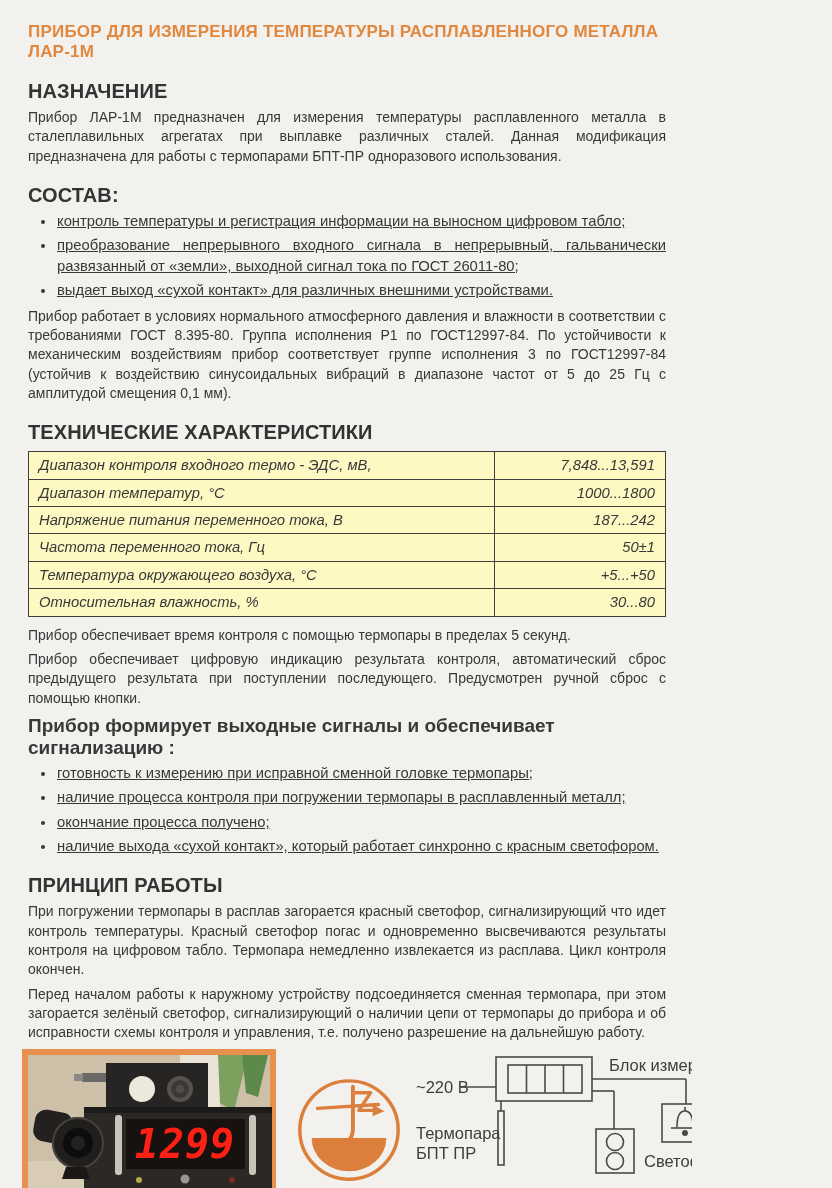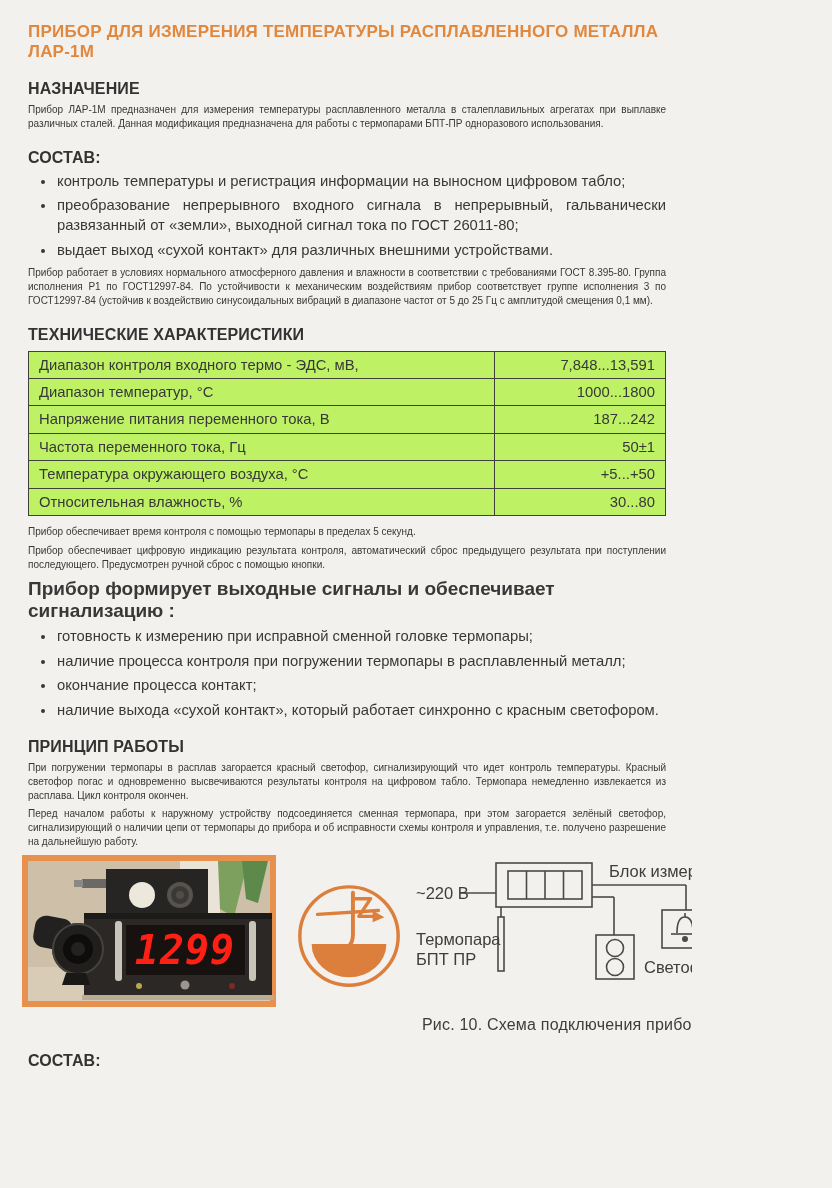--- a/index.html
+++ b/index.html
@@ -7,27 +7,27 @@
     width:832px;height:1188px;overflow:hidden;
     background:#f3f1ee;
     font-family:"Liberation Sans", sans-serif;
     color:#383838;
   }
   .page{box-sizing:border-box;width:692px;height:1188px;padding:20px 26px 4px 28px;overflow:hidden;}
   .doc-title{
     color:#e1883f;font-weight:bold;font-size:17px;letter-spacing:.2px;
     margin:2px 0 16px 0;
   }
-  .sec-h{font-size:16px;font-weight:bold;color:#333;margin:18px 0 4px 0;letter-spacing:.1px;}
-  p.body{font-size:10px;line-height:1.38;text-align:justify;margin:5px 0;}
+  .sec-h{font-size:20px;font-weight:bold;color:#333;margin:18px 0 4px 0;letter-spacing:.1px;}
+  p.body{font-size:14px;line-height:1.38;text-align:justify;margin:5px 0;}
   p.bold-line{font-size:19px;font-weight:bold;margin:7px 0 3px 0;}
   ul.bullets{margin:4px 0 6px 0;padding:0 0 0 28px;list-style:disc;}
-  ul.bullets li{font-size:14.8px;line-height:1.38;margin:4px 0;text-align:justify;padding-left:1px;}
+  ul.bullets li{font-size:14.8px;line-height:1.38;margin:4px 0;text-align:justify;padding-left:1px;text-decoration:underline;}
   table.specs{width:100%;border-collapse:collapse;margin:7px 0 9px 0;font-size:14.8px;}
-  table.specs td{border:1.6px solid #3f3f3f;padding:3px 10px;line-height:1.38;background:#bef264;}
+  table.specs td{border:1.6px solid #3f3f3f;padding:3px 10px;line-height:1.38;background:#fef9c3;font-style:italic;}
   table.specs td.val{width:150px;text-align:right;}
   .figure-row{display:flex;align-items:flex-start;margin:6px -22px 0 -6px;}
   .photo-wrap{flex:0 0 auto;text-decoration:underline;}
   .logo-wrap{flex:0 0 auto;margin:24px 0 0 14px;}
   .diagram-col{flex:0 0 auto;margin-left:8px;}
   .diagram-caption{font-size:16px;color:#3d3d3d;margin:17px 0 0 6px;letter-spacing:.2px;}
   .sostav{margin-top:10px;}
   svg text{font-family:"Liberation Sans", sans-serif;}
   .seg-digits{font-family:"DejaVu Sans Mono", monospace;font-weight:bold;font-style:italic;}
 </style>
@@ -78,21 +78,21 @@
       </tr>
     </tbody>
   </table>
 
   <p class="body">Прибор обеспечивает время контроля с помощью термопары в пределах 5 секунд.</p>
   <p class="body">Прибор обеспечивает цифровую индикацию результата контроля, автоматический сброс предыдущего результата при поступлении последующего. Предусмотрен ручной сброс с помощью кнопки.</p>
   <p class="bold-line">Прибор формирует выходные сигналы и обеспечивает сигнализацию :</p>
   <ul class="bullets">
     <li>готовность к измерению при исправной сменной головке термопары;</li>
     <li>наличие процесса контроля при погружении термопары в расплавленный металл;</li>
-    <li>окончание процесса контакт;</li>
+    <li>окончание процесса получено;</li>
     <li>наличие выхода «сухой контакт», который работает синхронно с красным светофором.</li>
   </ul>
 
   <div class="sec-h">ПРИНЦИП РАБОТЫ</div>
   <p class="body">При погружении термопары в расплав загорается красный светофор, сигнализирующий что идет контроль температуры. Красный светофор погас и одновременно высвечиваются результаты контроля на цифровом табло. Термопара немедленно извлекается из расплава. Цикл контроля окончен.</p>
   <p class="body">Перед началом работы к наружному устройству подсоединяется сменная термопара, при этом загорается зелёный светофор, сигнализирующий о наличии цепи от термопары до прибора и об исправности схемы контроля и управления, т.е. получено разрешение на дальнейшую работу.</p>
 
   <div class="figure-row">
 
     <div class="photo-wrap">

